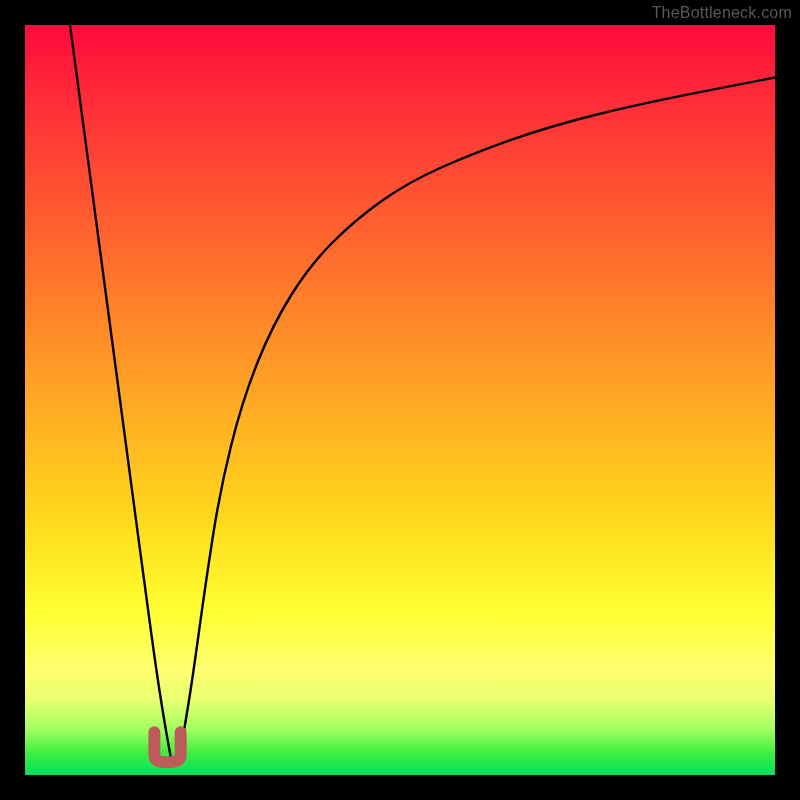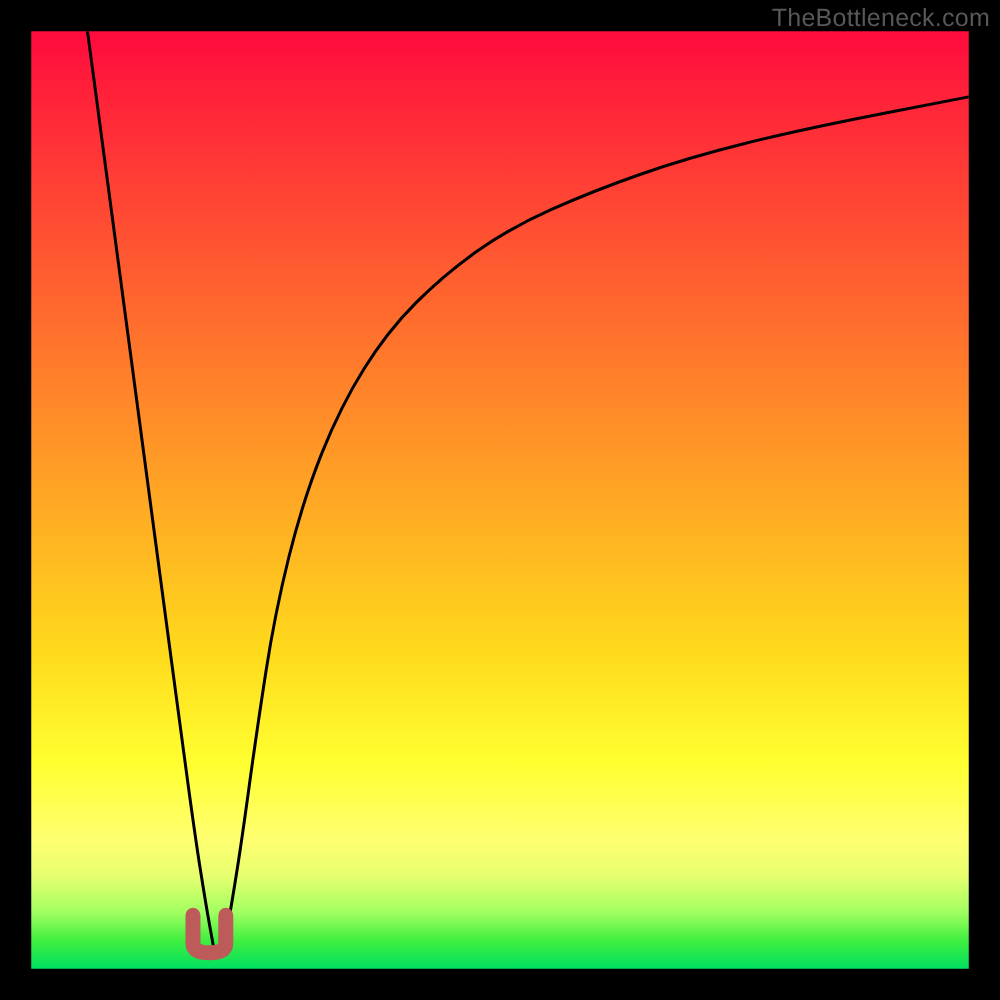--- a/index.html
+++ b/index.html
@@ -43,21 +43,21 @@
     left: 0;
     top: 0;
     width: 750px;
     height: 750px;
   }
   .watermark {
     position: absolute;
     top: 4px;
     right: 8px;
     color: #585858;
-    font-size: 20px;
+    font-size: 16px;
     font-weight: 500;
     letter-spacing: 0.2px;
     user-select: none;
   }
 </style>
 </head>
 <body>
 
 <div class="chart-container">
   <div class="plot-area">

